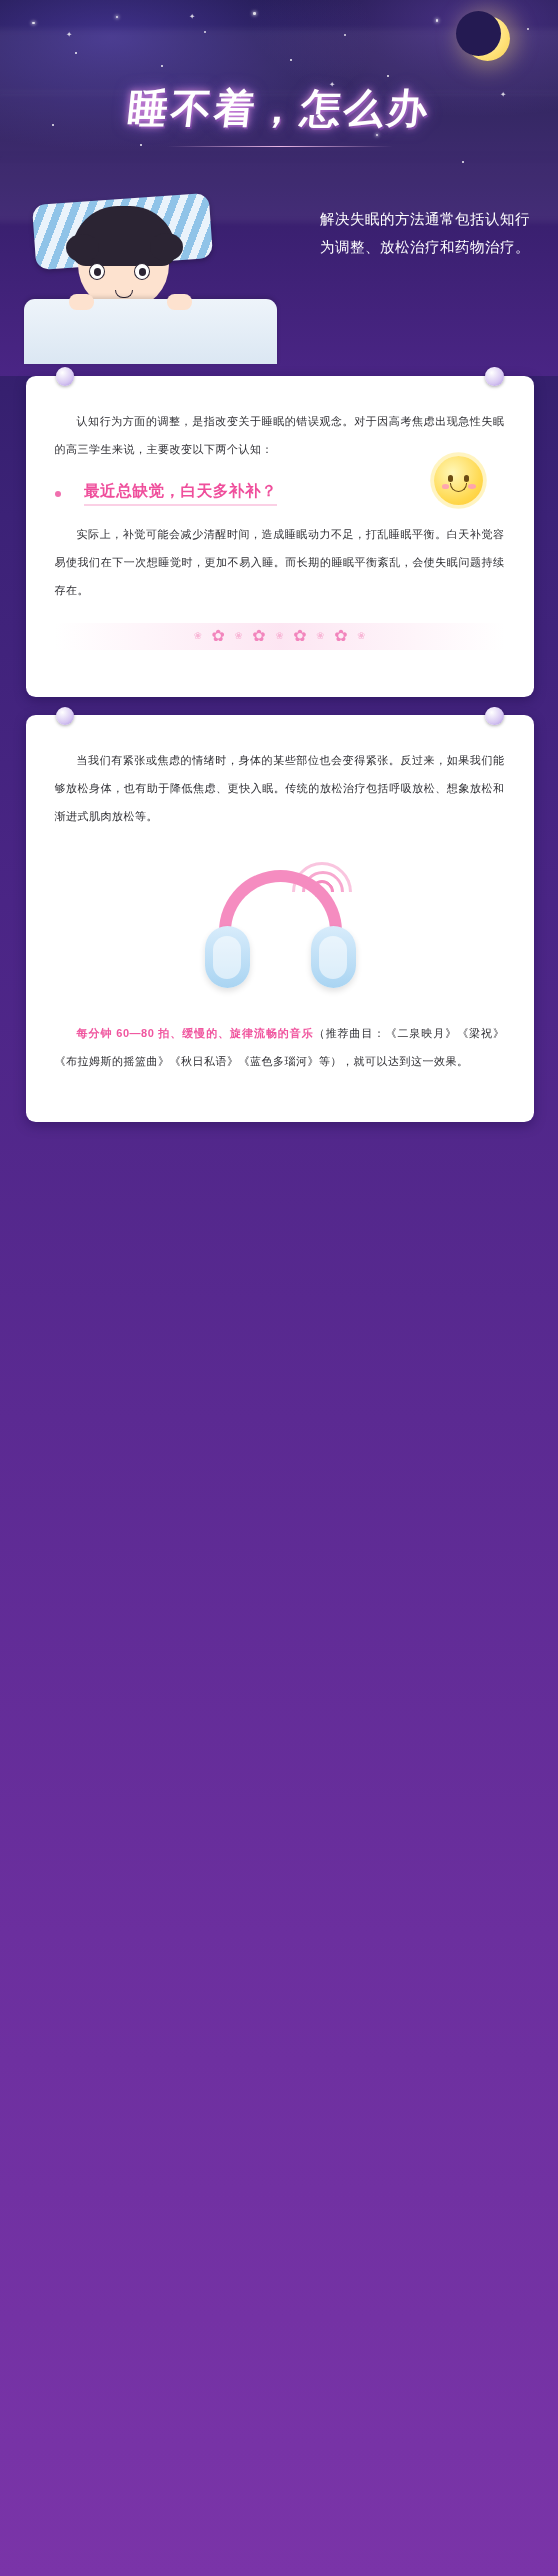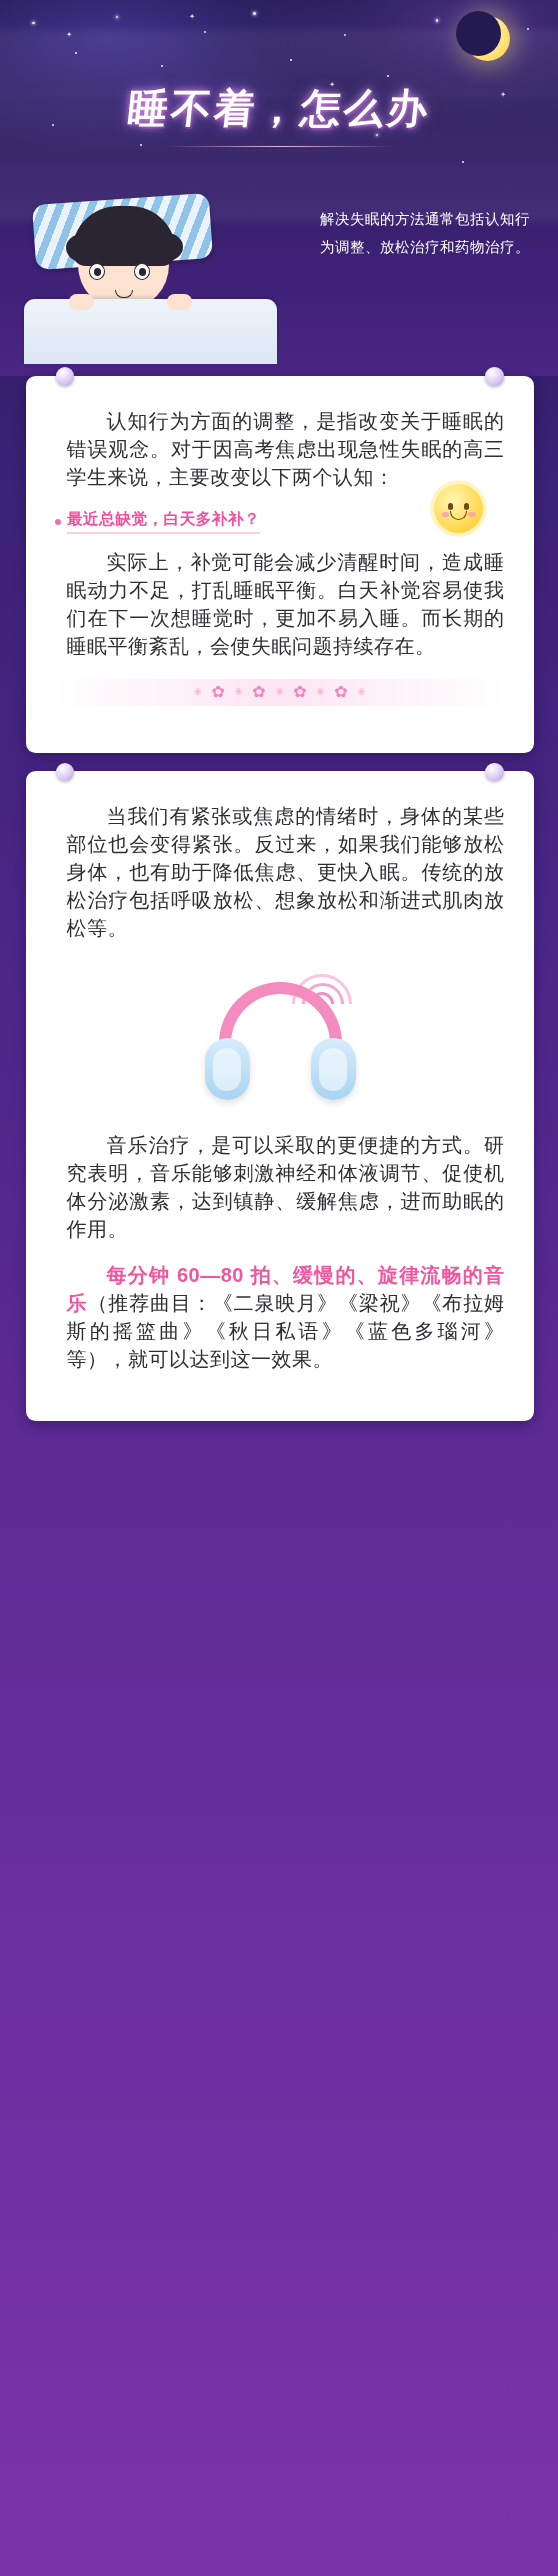--- a/index.html
+++ b/index.html
@@ -259,34 +259,33 @@
     width: 8.6px;
     height: 8.6px;
     margin-top: -4.3px;
     border-radius: 50%;
     background: #f7a8cd;
   }
   .pill::before { left: -16px; }
   .pill::after { right: -16px; }
 
   p.body {
-    font-size: 20px;
+    font-size: 11px;
     line-height: 28px;
     color: #2e2e33;
     text-indent: 2em;
     letter-spacing: 0.5px;
     margin-bottom: 18.3px;
     text-align: justify;
-    margin-left: 12px;
   }
 
   .qhead {
     display: flex;
     align-items: center;
-    gap: 6px;
+    gap: 23px;
     margin: 5.4px 0 14px;
     position: relative;
   }
   .qdot {
     width: 6.5px;
     height: 6.5px;
     border-radius: 50%;
     background: #f06fae;
     flex: none;
   }
@@ -530,21 +529,20 @@
       <div class="hp-wrap">
         <div class="hp-band"></div>
         <div class="hp-cup l"></div>
         <div class="hp-cup r"></div>
         <div class="wave w1"></div>
         <div class="wave w2"></div>
         <div class="wave w3"></div>
       </div>
     </div>
 
-    <p class="body">音乐治疗，是可以采取的更便捷的方式。研究表明，音乐能够刺激神经和体液调节、促使机体分泌激素，达到镇静、缓解焦虑，进而助眠的作用。</p>
 
     <p class="body">
       <span class="pink-text">每分钟 60—80 拍、缓慢的、旋律流畅的音乐</span><span>（推荐曲目：《二泉映月》《梁祝》《布拉姆斯的摇篮曲》《秋日私语》《蓝色多瑙河》等），就可以达到这一效果。</span>
     </p>
   </div>
 
   <div class="fade-bottom"></div>
 </div>
 
 

